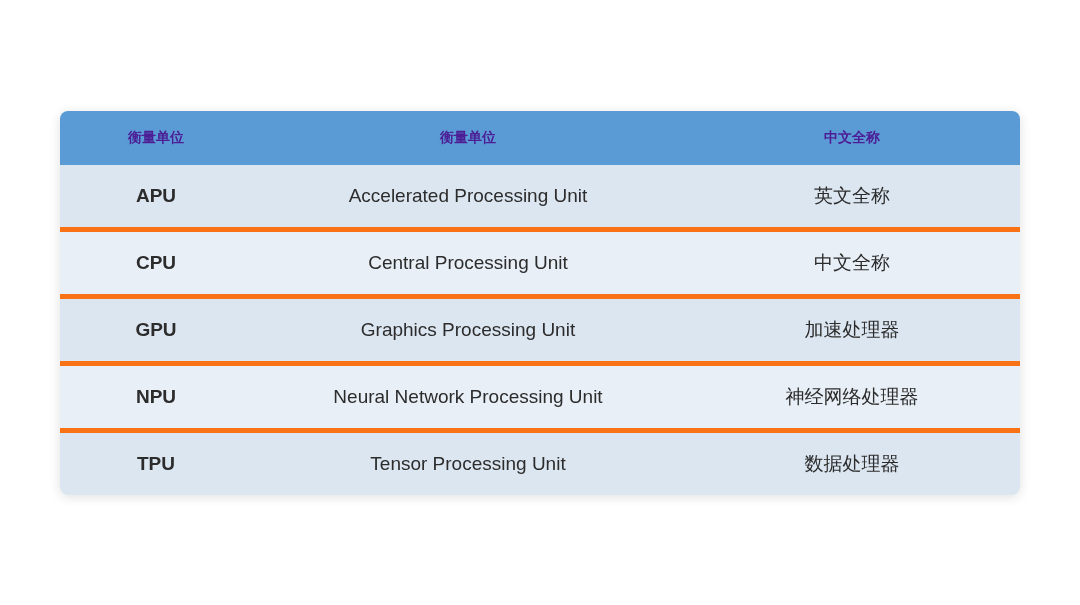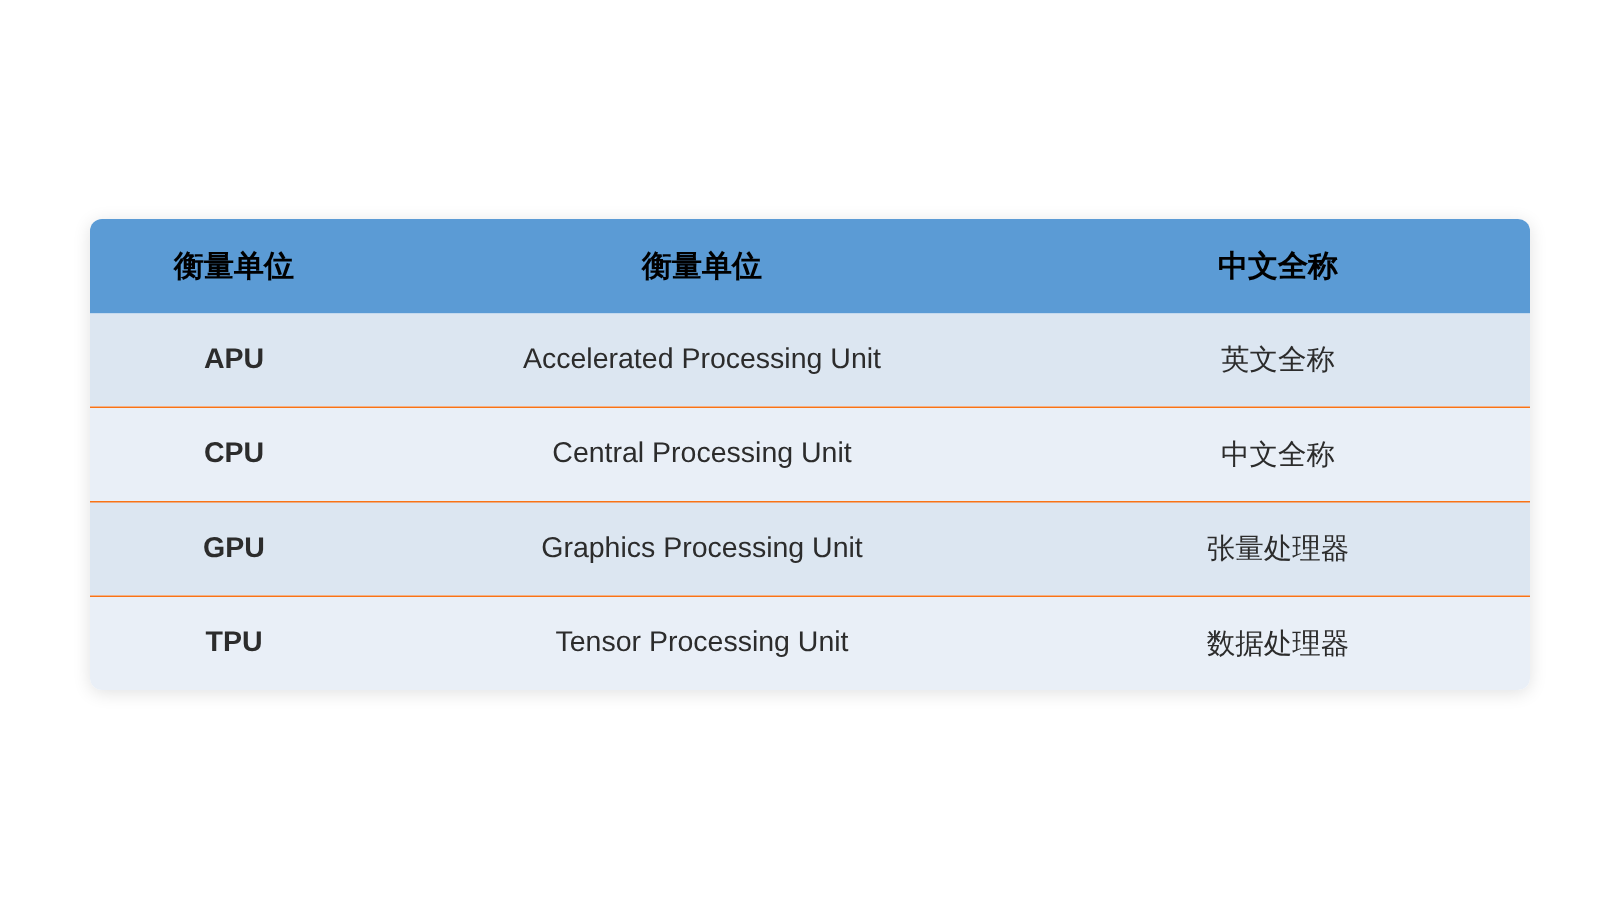--- a/index.html
+++ b/index.html
@@ -29,22 +29,22 @@
       width: 100%;
       border-collapse: collapse;
     }
 
     thead tr {
       background-color: #5b9bd5;
     }
 
     thead th {
       padding: 18px 24px;
-      color: #000000;
-      font-size: 20px;
+      color: #4c1d95;
+      font-size: 14px;
       font-weight: bold;
       text-align: center;
     }
 
     thead th:first-child {
       width: 20%;
     }
 
     thead th:nth-child(2) {
       width: 45%;
@@ -60,21 +60,21 @@
 
     tbody tr:nth-child(even) {
       background-color: #e9eff7;
     }
 
     tbody td {
       padding: 18px 24px;
       text-align: center;
       font-size: 19px;
       color: #2c2c2c;
-      border-bottom: 1px solid #f97316;
+      border-bottom: 5px solid #f97316;
     }
 
     tbody tr:last-child td {
       border-bottom: none;
     }
 
     tbody td:first-child {
       font-weight: bold;
     }
   </style>
@@ -97,21 +97,26 @@
           <td>英文全称</td>
         </tr>
         <tr>
           <td>CPU</td>
           <td>Central Processing Unit</td>
           <td>中文全称</td>
         </tr>
         <tr>
           <td>GPU</td>
           <td>Graphics Processing Unit</td>
-          <td>张量处理器</td>
+          <td>加速处理器</td>
+        </tr>
+        <tr>
+          <td>NPU</td>
+          <td>Neural Network Processing Unit</td>
+          <td>神经网络处理器</td>
         </tr>
         <tr>
           <td>TPU</td>
           <td>Tensor Processing Unit</td>
           <td>数据处理器</td>
         </tr>
       </tbody>
   </table>
 </div>
 

